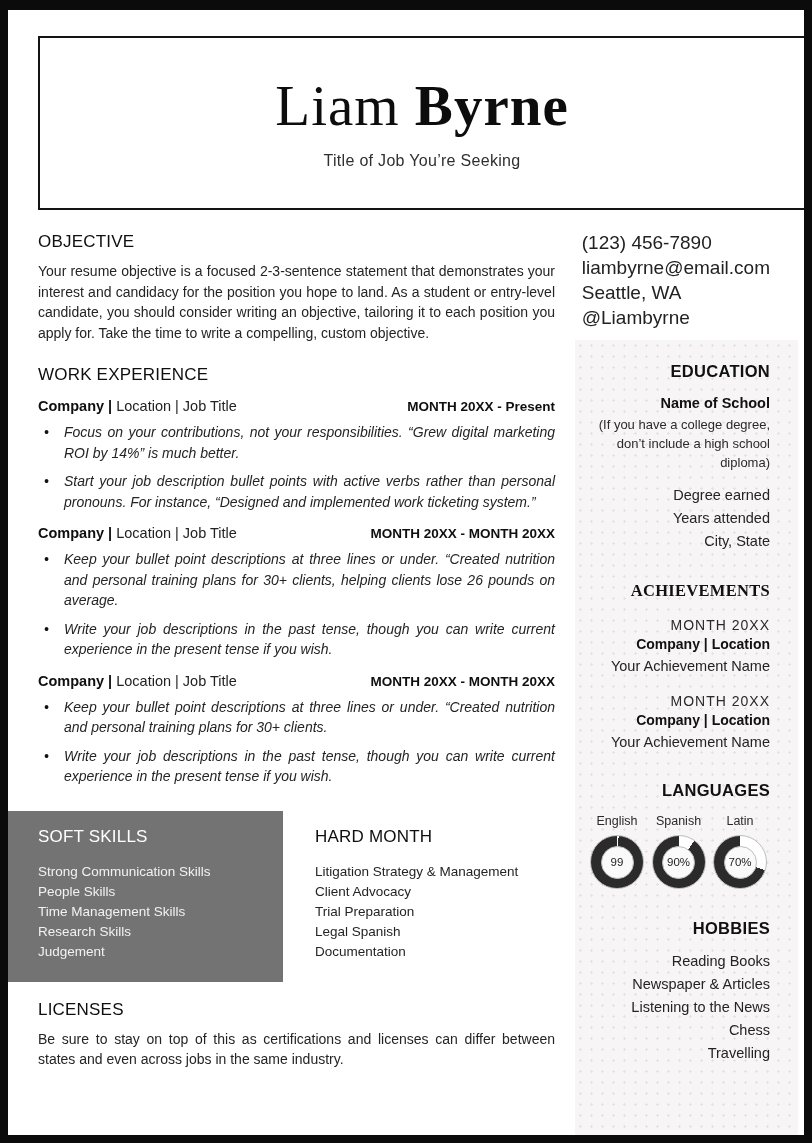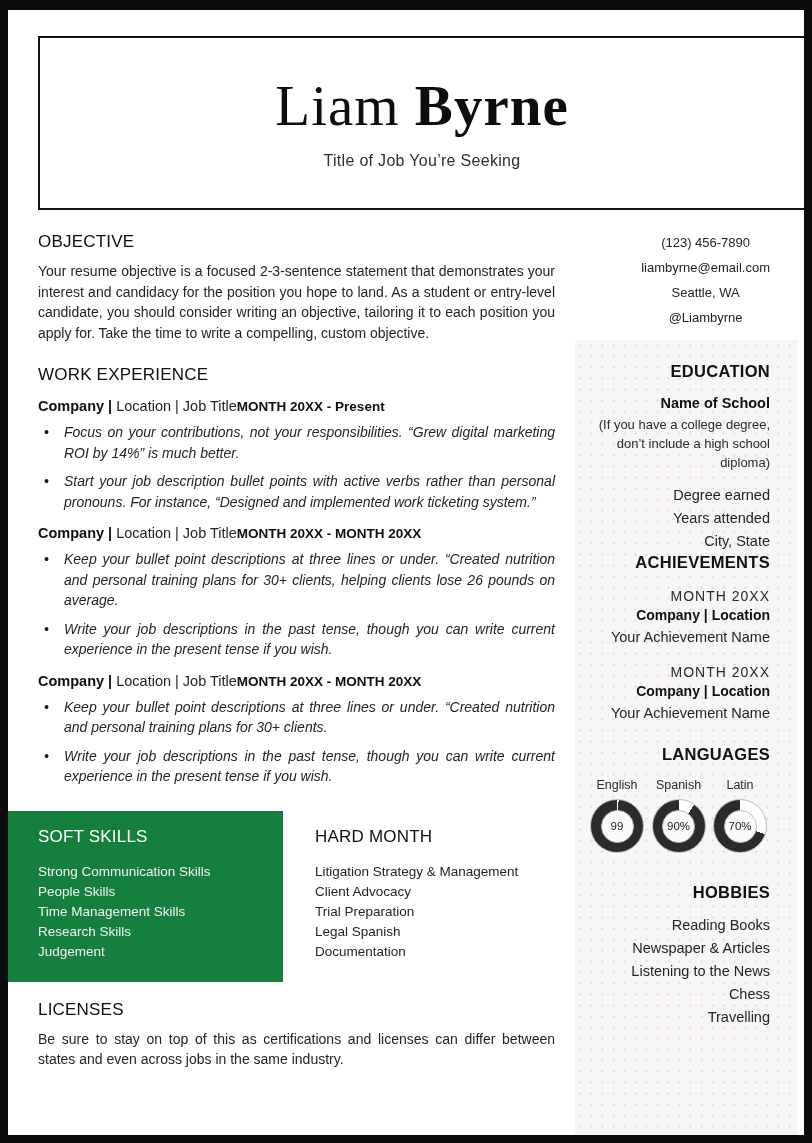--- a/index.html
+++ b/index.html
@@ -21,22 +21,22 @@
   }
   .name{
     font-family:"Liberation Serif",serif;
     font-size:57px;line-height:1;color:#0d0d0d;letter-spacing:1px;
   }
   .name .first{font-weight:400;}
   .name .last{font-weight:700;}
   .job-subtitle{margin-top:18px;font-size:16px;color:#2f2f2f;letter-spacing:.3px;}
   
   .contact{
-    position:absolute;top:220px;right:34px;text-align:center;
-    font-size:13px;line-height:25px;color:#222;
+    position:absolute;top:220px;right:34px;text-align:left;
+    font-size:19px;line-height:25px;color:#222;
   }
   
   .sidebar{
     position:absolute;top:330px;left:567px;right:6px;bottom:0;
     background-color:#f7f5f5;
     background-image:radial-gradient(#e9e1e1 1px, transparent 1.3px);
     background-size:11px 11px;
     padding:22px 28px 20px 12px;box-sizing:border-box;
     text-align:right;
   }
@@ -44,22 +44,22 @@
     font-size:16.5px;font-weight:700;color:#111;letter-spacing:.3px;
   }
   .edu-school{font-weight:700;font-size:14.5px;margin-top:14px;color:#111;}
   .edu-note{font-size:13px;line-height:19px;color:#2b2b2b;margin-top:4px;}
   .edu-details div{font-size:14.5px;line-height:23px;color:#242424;}
   .edu-details{margin-top:12px;}
   .ach-entry{margin-top:16px;}
   .ach-date{font-size:14px;letter-spacing:1px;color:#2a2a2a;}
   .ach-company{font-size:14px;font-weight:700;color:#111;line-height:22px;}
   .ach-name{font-size:14.5px;color:#242424;line-height:22px;}
-  .langs-heading{margin-top:21px;}
-  .ach-heading{}
+  .langs-heading{margin-top:28px;}
+  .ach-heading{margin-top:28px;font-family:Liberation Serif, serif;}
   .hobbies-heading{margin-top:30px;}
   .lang-row{
     display:flex;justify-content:space-between;margin-top:14px;padding:0 1px;
   }
   .lang{display:flex;flex-direction:column;align-items:center;width:58px;text-align:right;}
   .lang-label{font-size:12.5px;color:#2a2a2a;margin-bottom:7px;}
   .donut{
     width:54px;height:54px;border-radius:50%;
     border:1px solid #bdbdbd;box-sizing:border-box;
     display:flex;align-items:center;justify-content:center;
@@ -78,36 +78,36 @@
   }
   .sec-heading{
     font-size:17px;font-weight:400;color:#0f0f0f;letter-spacing:.2px;
   }
   .body-text{
     font-size:14px;line-height:20.5px;color:#242424;
     text-align:justify;margin-top:9px;
   }
   .we-heading{margin-top:22px;}
   .job{margin-top:13px;}
-  .job-head{display:flex;align-items:baseline;}
+  .job-head{display:flex;justify-content:space-between;align-items:baseline;}
   .job-left{font-size:14.5px;color:#222;}
   .job-left .co{font-weight:700;color:#0f0f0f;}
   .job-date{font-size:13.5px;font-weight:700;color:#0f0f0f;white-space:nowrap;}
   ul.bullets{list-style:none;margin:6px 0 0 0;padding:0;}
   ul.bullets li{
     position:relative;padding-left:26px;margin-top:8px;
     font-size:14px;line-height:20.5px;color:#242424;text-align:justify;font-style:italic;
   }
   ul.bullets li::before{
     content:"\2022";position:absolute;left:6px;top:0;color:#111;
   }
   
   .skills-row{display:flex;margin-top:24px;margin-left:-30px;}
   .soft-box{
-    background:#15803d;color:#fff;width:275px;box-sizing:border-box;
+    background:#737373;color:#fff;width:275px;box-sizing:border-box;
     padding:16px 14px 20px 30px;
   }
   .soft-box .sec-heading{color:#ffffff;}
   .skill-list{margin-top:15px;}
   .skill-list div{font-size:13.5px;line-height:20px;}
   .soft-box .skill-list div{color:#f2f2f2;}
   .hard-col{margin-left:32px;padding-top:16px;}
   .hard-col .skill-list div{color:#242424;}
   .licenses{margin-top:18px;}
 </style>

